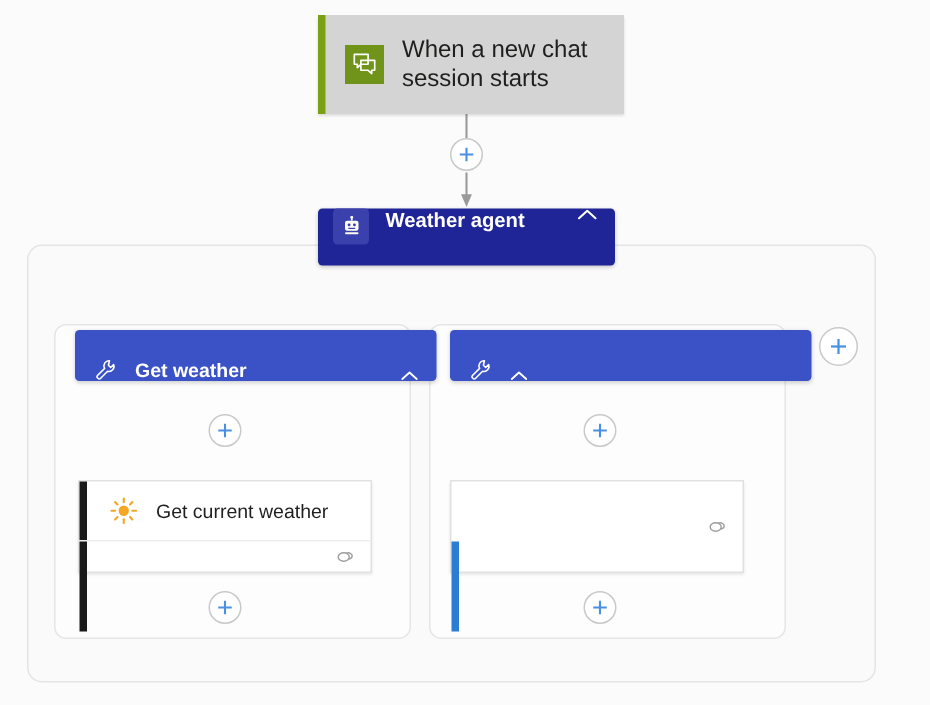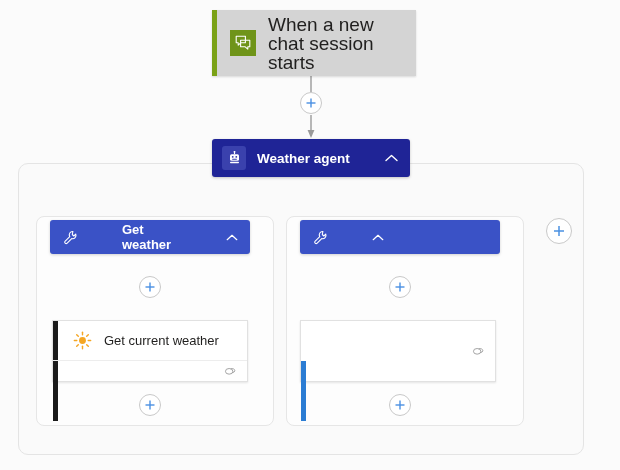--- a/index.html
+++ b/index.html
@@ -80,37 +80,37 @@
     height: 26px;
     background: #6f9419;
     margin-left: 13px;
     margin-right: 12px;
     flex: 0 0 26px;
     display: flex;
     align-items: center;
     justify-content: center;
   }
   .trigger-label {
-    font-size: 19px;
+    font-size: 16px;
     color: #201f1e;
     line-height: 19px;
     padding-right: 10px;
   }
 
   
   .agent-node {
     position: absolute;
     left: 212px;
     top: 139px;
     width: 198px;
     height: 38px;
     background: #1f2496;
     border-radius: 3px;
     display: flex;
-    align-items: center;
+    align-items: flex-start;
     box-shadow: 0 1px 3px rgba(0,0,0,0.22);
     box-sizing: border-box;
   }
   .agent-icon-box {
     width: 24px;
     height: 24px;
     background: #3a41ad;
     border-radius: 3px;
     margin-left: 10px;
     margin-right: 11px;
@@ -129,29 +129,28 @@
     margin-right: 12px;
     flex: 0 0 auto;
     display: flex;
     align-items: center;
   }
 
   
   .tool-node {
     position: absolute;
     top: 220px;
-    width: 200px;
+    width: 241px;
     height: 34px;
     background: #3a52c6;
     border-radius: 3px;
     display: flex;
-    align-items: center;
+    align-items: flex-end;
     box-shadow: 0 1px 3px rgba(0,0,0,0.18);
     box-sizing: border-box;
-    gap: 32px;
   }
   .tool-node.left  { left: 50px; }
   .tool-node.right { left: 300px; }
   .tool-icon {
     margin-left: 13px;
     margin-right: 12px;
     flex: 0 0 auto;
     display: flex;
     align-items: center;
   }

